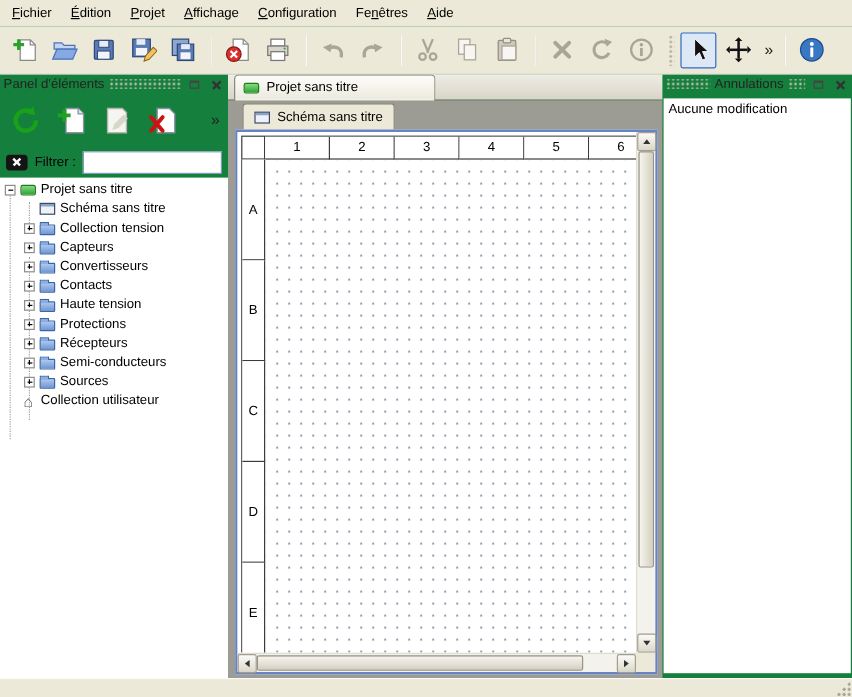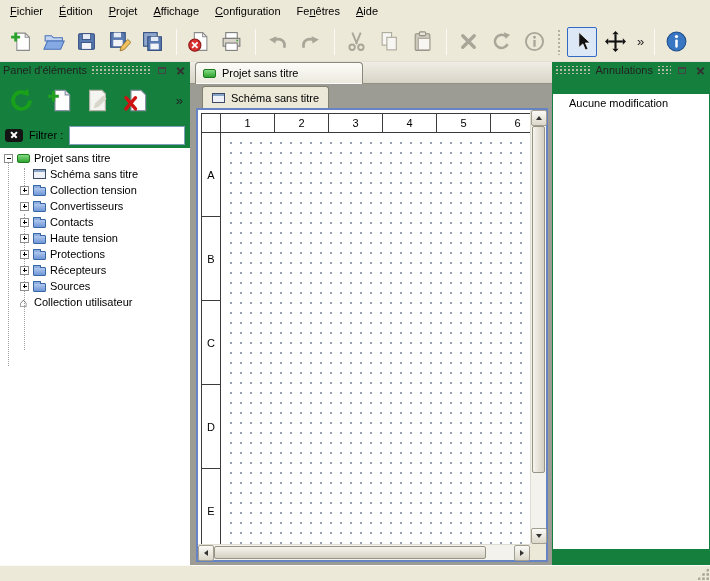--- a/index.html
+++ b/index.html
@@ -101,21 +101,21 @@
   .hthumb{position:absolute;top:1px;bottom:1px;left:16px;width:82%;background:linear-gradient(#f6f4ee,#d4d0c2);border:1px solid #979385;border-radius:2px}
   .tri{width:0;height:0}
   .tri.t-up{border-left:3.5px solid transparent;border-right:3.5px solid transparent;border-bottom:4.5px solid #333}
   .tri.t-down{border-left:3.5px solid transparent;border-right:3.5px solid transparent;border-top:4.5px solid #333}
   .tri.t-left{border-top:3.5px solid transparent;border-bottom:3.5px solid transparent;border-right:4.5px solid #333}
   .tri.t-right{border-top:3.5px solid transparent;border-bottom:3.5px solid transparent;border-left:4.5px solid #333}
   .scorner{position:absolute;right:0;bottom:0;width:16px;height:16px;background:#ece9d8}
 
   
   .right-dock{position:absolute;right:0;top:0;width:158px;bottom:0;display:flex;flex-direction:column}
-  .undo-list{flex:1;background:#fff;margin:16px 1px;padding:3px 16px;overflow:hidden}
+  .undo-list{flex:1;background:#fff;margin:4px 1px;padding:3px 4px;overflow:hidden}
 
   
   .statusbar{position:absolute;left:0;right:0;bottom:0;height:16px;background:#ece9d8;border-top:1px solid #fbfaf6}
   .resize-grip{position:absolute;right:1px;bottom:1px;width:13px;height:13px;background-image:radial-gradient(#aaa699 1.2px,transparent 1.4px);background-size:4.3px 4.3px;background-position:1px 1px;clip-path:polygon(100% 0,100% 100%,0 100%)}
 </style>
 </head>
 <body>
 
 <div class="window">
 
@@ -325,20 +325,25 @@
             <span class="tlabel">Schéma sans titre</span>
           </div>
         <div class="trow d1">
             <span class="exp plus"></span>
             <span class="ticon folder"></span>
             <span class="tlabel">Collection tension</span>
           </div>
         <div class="trow d1">
             <span class="exp plus"></span>
             <span class="ticon folder"></span>
+            <span class="tlabel">Capteurs</span>
+          </div>
+        <div class="trow d1">
+            <span class="exp plus"></span>
+            <span class="ticon folder"></span>
             <span class="tlabel">Convertisseurs</span>
           </div>
         <div class="trow d1">
             <span class="exp plus"></span>
             <span class="ticon folder"></span>
             <span class="tlabel">Contacts</span>
           </div>
         <div class="trow d1">
             <span class="exp plus"></span>
             <span class="ticon folder"></span>
@@ -346,20 +351,25 @@
           </div>
         <div class="trow d1">
             <span class="exp plus"></span>
             <span class="ticon folder"></span>
             <span class="tlabel">Protections</span>
           </div>
         <div class="trow d1">
             <span class="exp plus"></span>
             <span class="ticon folder"></span>
             <span class="tlabel">Récepteurs</span>
+          </div>
+        <div class="trow d1">
+            <span class="exp plus"></span>
+            <span class="ticon folder"></span>
+            <span class="tlabel">Semi-conducteurs</span>
           </div>
         <div class="trow d1">
             <span class="exp plus"></span>
             <span class="ticon folder"></span>
             <span class="tlabel">Sources</span>
           </div>
         <div class="trow d0">
             <span class="exp hidden"></span>
             <span class="ticon home">⌂</span>
             <span class="tlabel">Collection utilisateur</span>

